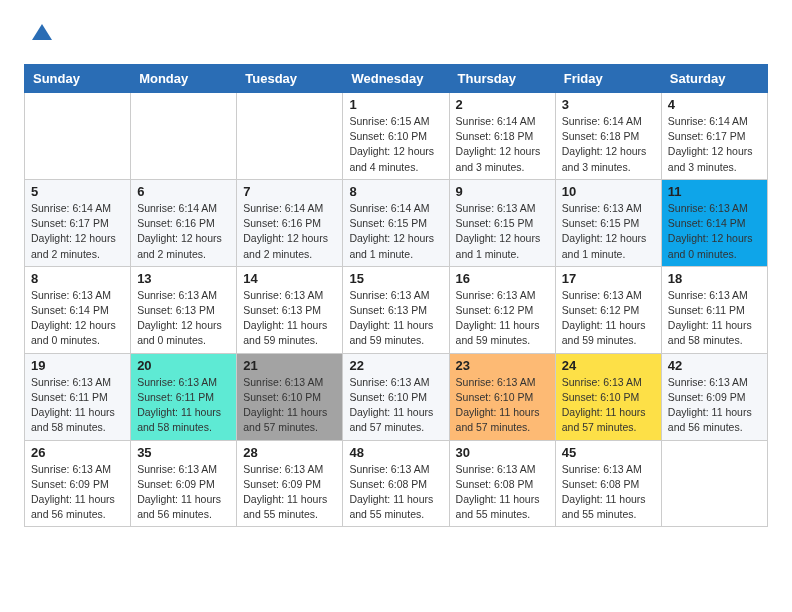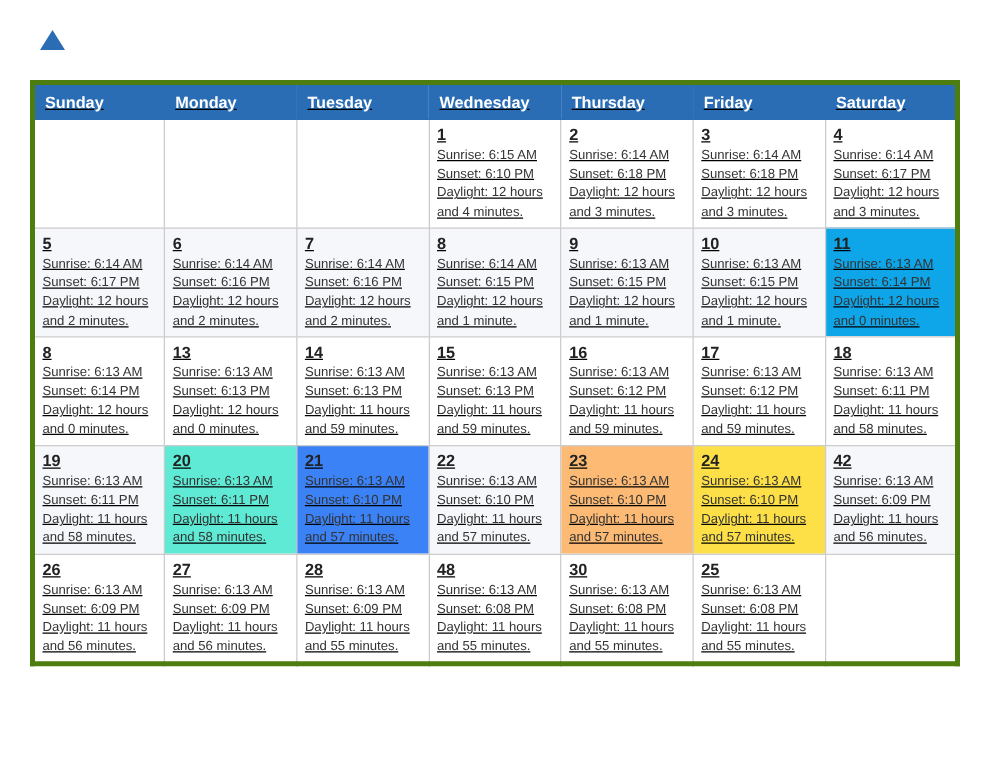--- a/index.html
+++ b/index.html
@@ -41,22 +41,21 @@
       font-weight: bold;
       color: #222;
     }
     .location {
       font-size: 15px;
       color: #444;
     }
     .calendar {
       width: 100%;
       border-collapse: collapse;
-      border: 4px solid #4d7c0f;
-      text-decoration: underline;
+      border: 1px solid #4d7c0f;
     }
     .calendar th {
       background-color: #2a6db5;
       color: #fff;
       text-align: left;
       padding: 6px 8px;
       font-size: 13px;
       border: 1px solid #2a6db5;
     }
     .calendar td {
@@ -263,21 +262,21 @@
 Daylight: 11 hours
 and 58 minutes.</div>
           </td>
           <td style="background: #5eead4;">
             <div class="day-number">20</div>
             <div class="day-info" style="white-space: pre-line;">Sunrise: 6:13 AM
 Sunset: 6:11 PM
 Daylight: 11 hours
 and 58 minutes.</div>
           </td>
-          <td style="background: #3b82f6; margin-top: 46px;">
+          <td style="background: #a3a3a3; margin-top: 46px;">
             <div class="day-number">21</div>
             <div class="day-info" style="white-space: pre-line;">Sunrise: 6:13 AM
 Sunset: 6:10 PM
 Daylight: 11 hours
 and 57 minutes.</div>
           </td>
           <td style="background: rgb(245, 247, 250); margin-left: 33px;">
             <div class="day-number">22</div>
             <div class="day-info" style="white-space: pre-line;">Sunrise: 6:13 AM
 Sunset: 6:10 PM
@@ -308,21 +307,21 @@
         </tr>
         <tr>
           <td>
             <div class="day-number">26</div>
             <div class="day-info" style="white-space: pre-line;">Sunrise: 6:13 AM
 Sunset: 6:09 PM
 Daylight: 11 hours
 and 56 minutes.</div>
           </td>
           <td>
-            <div class="day-number">27</div>
+            <div class="day-number">35</div>
             <div class="day-info" style="white-space: pre-line;">Sunrise: 6:13 AM
 Sunset: 6:09 PM
 Daylight: 11 hours
 and 56 minutes.</div>
           </td>
           <td>
             <div class="day-number">28</div>
             <div class="day-info" style="white-space: pre-line;">Sunrise: 6:13 AM
 Sunset: 6:09 PM
 Daylight: 11 hours
@@ -336,21 +335,21 @@
 and 55 minutes.</div>
           </td>
           <td>
             <div class="day-number">30</div>
             <div class="day-info" style="white-space: pre-line;">Sunrise: 6:13 AM
 Sunset: 6:08 PM
 Daylight: 11 hours
 and 55 minutes.</div>
           </td>
           <td>
-            <div class="day-number">25</div>
+            <div class="day-number">45</div>
             <div class="day-info" style="white-space: pre-line;">Sunrise: 6:13 AM
 Sunset: 6:08 PM
 Daylight: 11 hours
 and 55 minutes.</div>
           </td>
           <td class="empty-cell"></td>
         </tr>
       </tbody>
   </table>
 </div>

